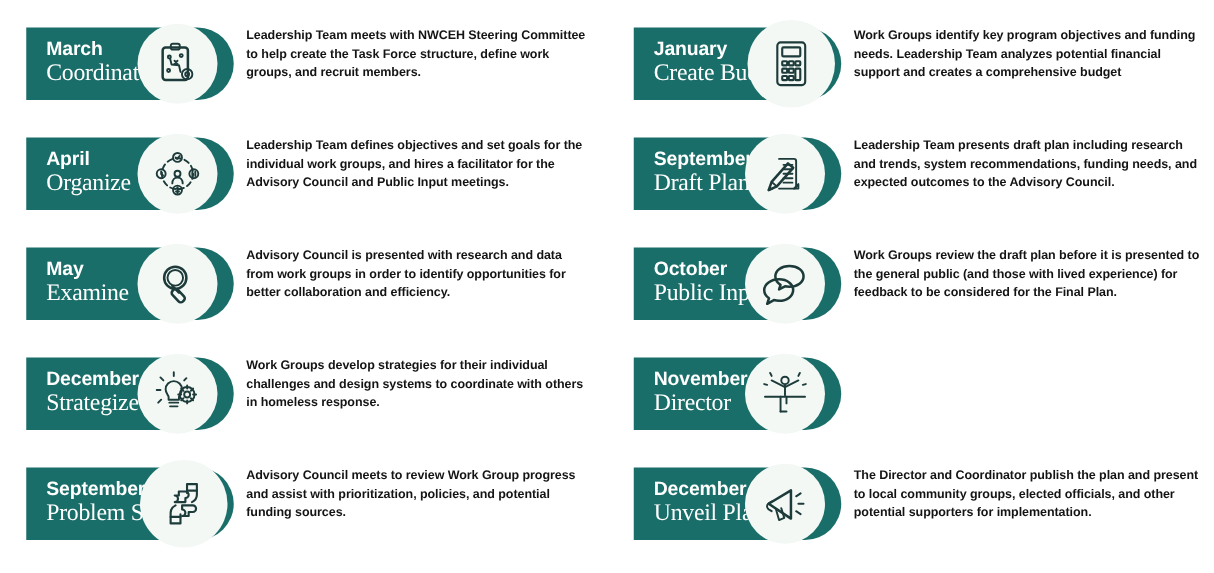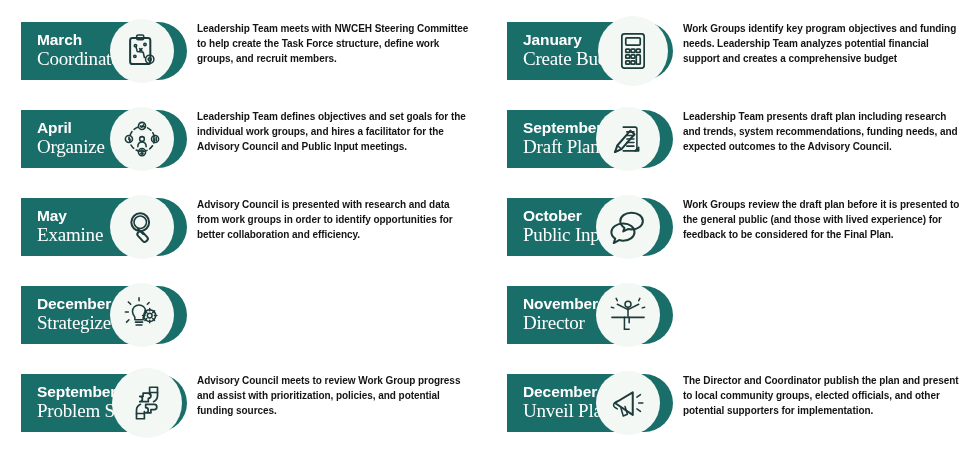--- a/index.html
+++ b/index.html
@@ -212,20 +212,21 @@
       <div class="icon-disc">
         <svg viewBox="0 0 64 64">
           <path class="ln-thin" d="M16 26a11 11 0 0 1 22 0c0 5-3 7-4 10v4H20v-4c-1-3-4-5-4-10z"></path>
           <path class="ln-thin" d="M21 44h12M22 49h10"></path>
           <path class="ln-thin" d="M27 8V3M13 14l-4-4M41 14l3-3M9 27H4M10 40l-4 4"></path>
           <circle class="ln-thin" cx="45" cy="33" r="10"></circle>
           <circle class="ln-thin" cx="45" cy="33" r="4"></circle>
           <path class="ln-thin" d="M45 21v4M45 41v4M33 33h4M53 33h4M37 25l3 3M50 38l3 3M53 25l-3 3M40 38l-3 3"></path>
         </svg>
       </div>
+      <p class="desc">Work Groups develop strategies for their individual challenges and design systems to coordinate with others in homeless response.</p>
     </div>
 
     <div class="row" style="top:363px">
       <div class="pill">
         <div class="pill-labels">
           <span class="month">September</span>
           <span class="action">Problem Solve</span>
         </div>
       </div>
       <div class="icon-disc wide">

